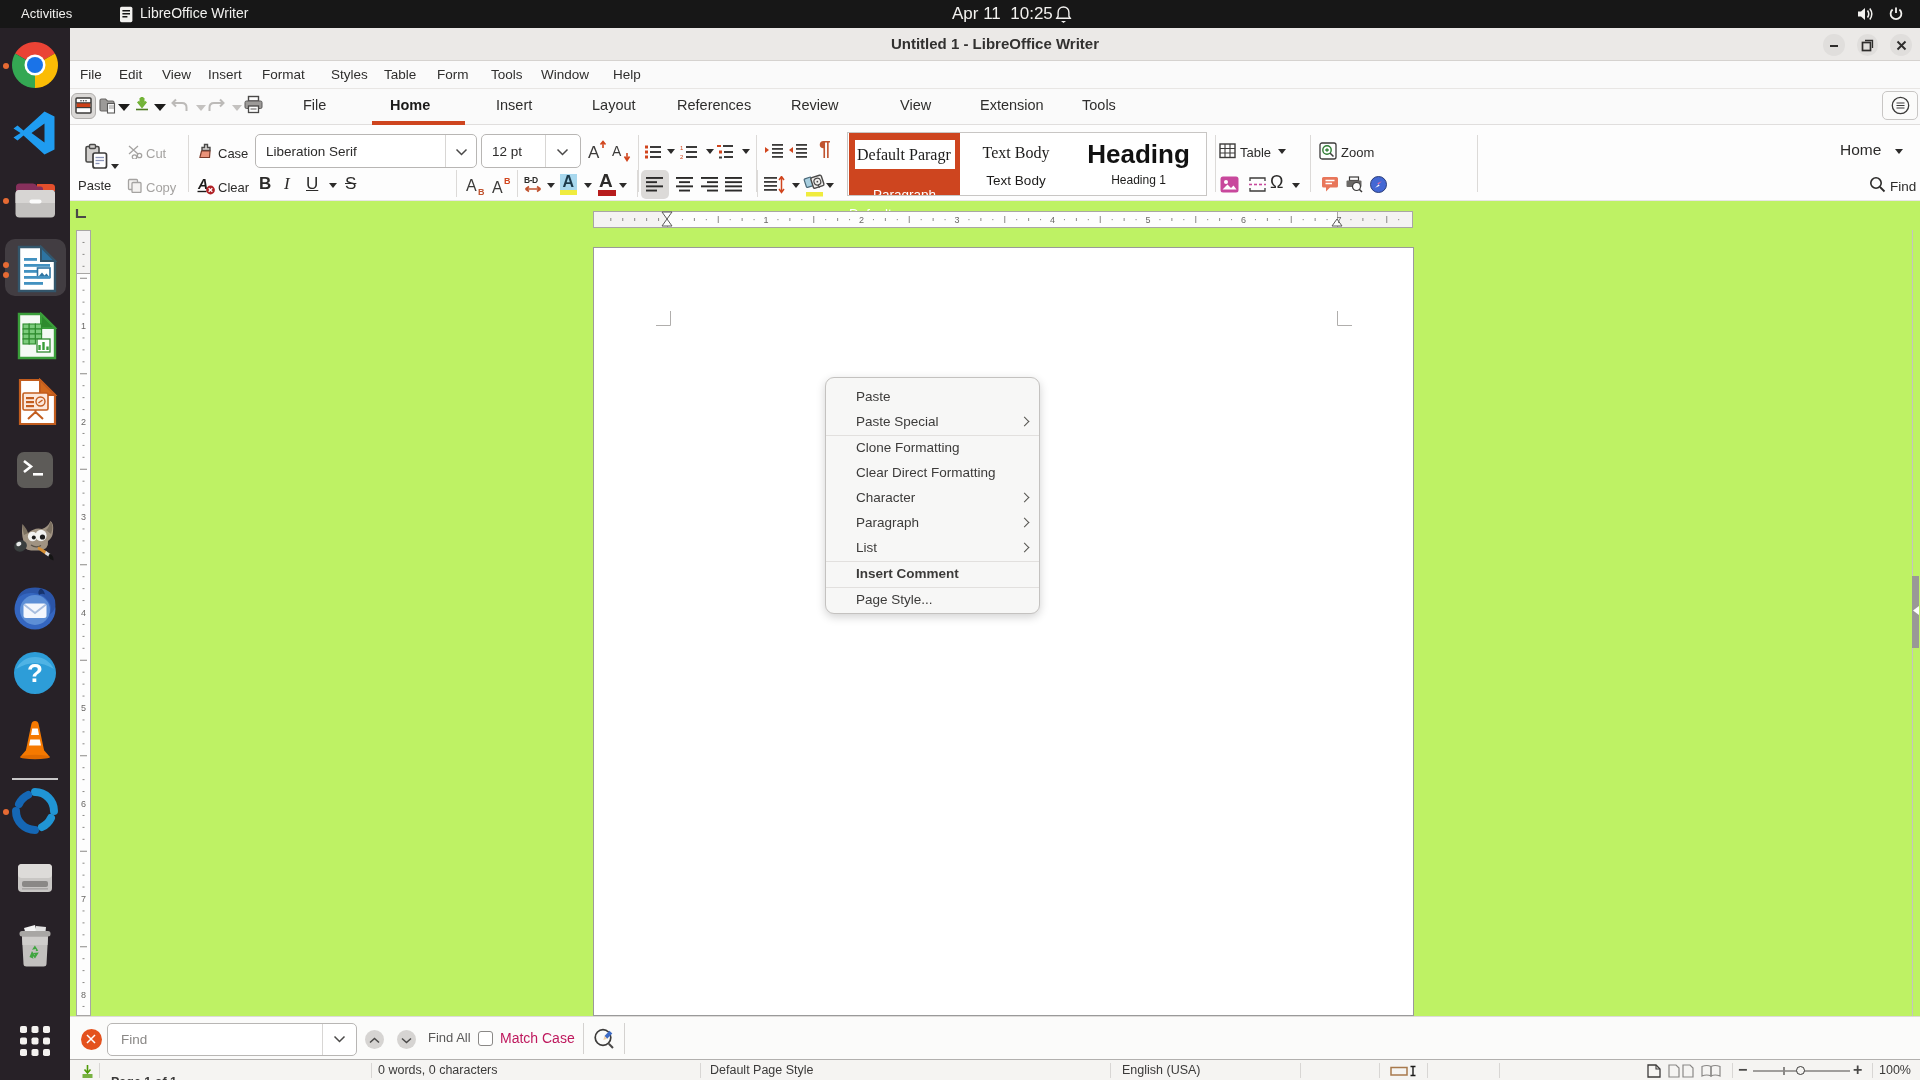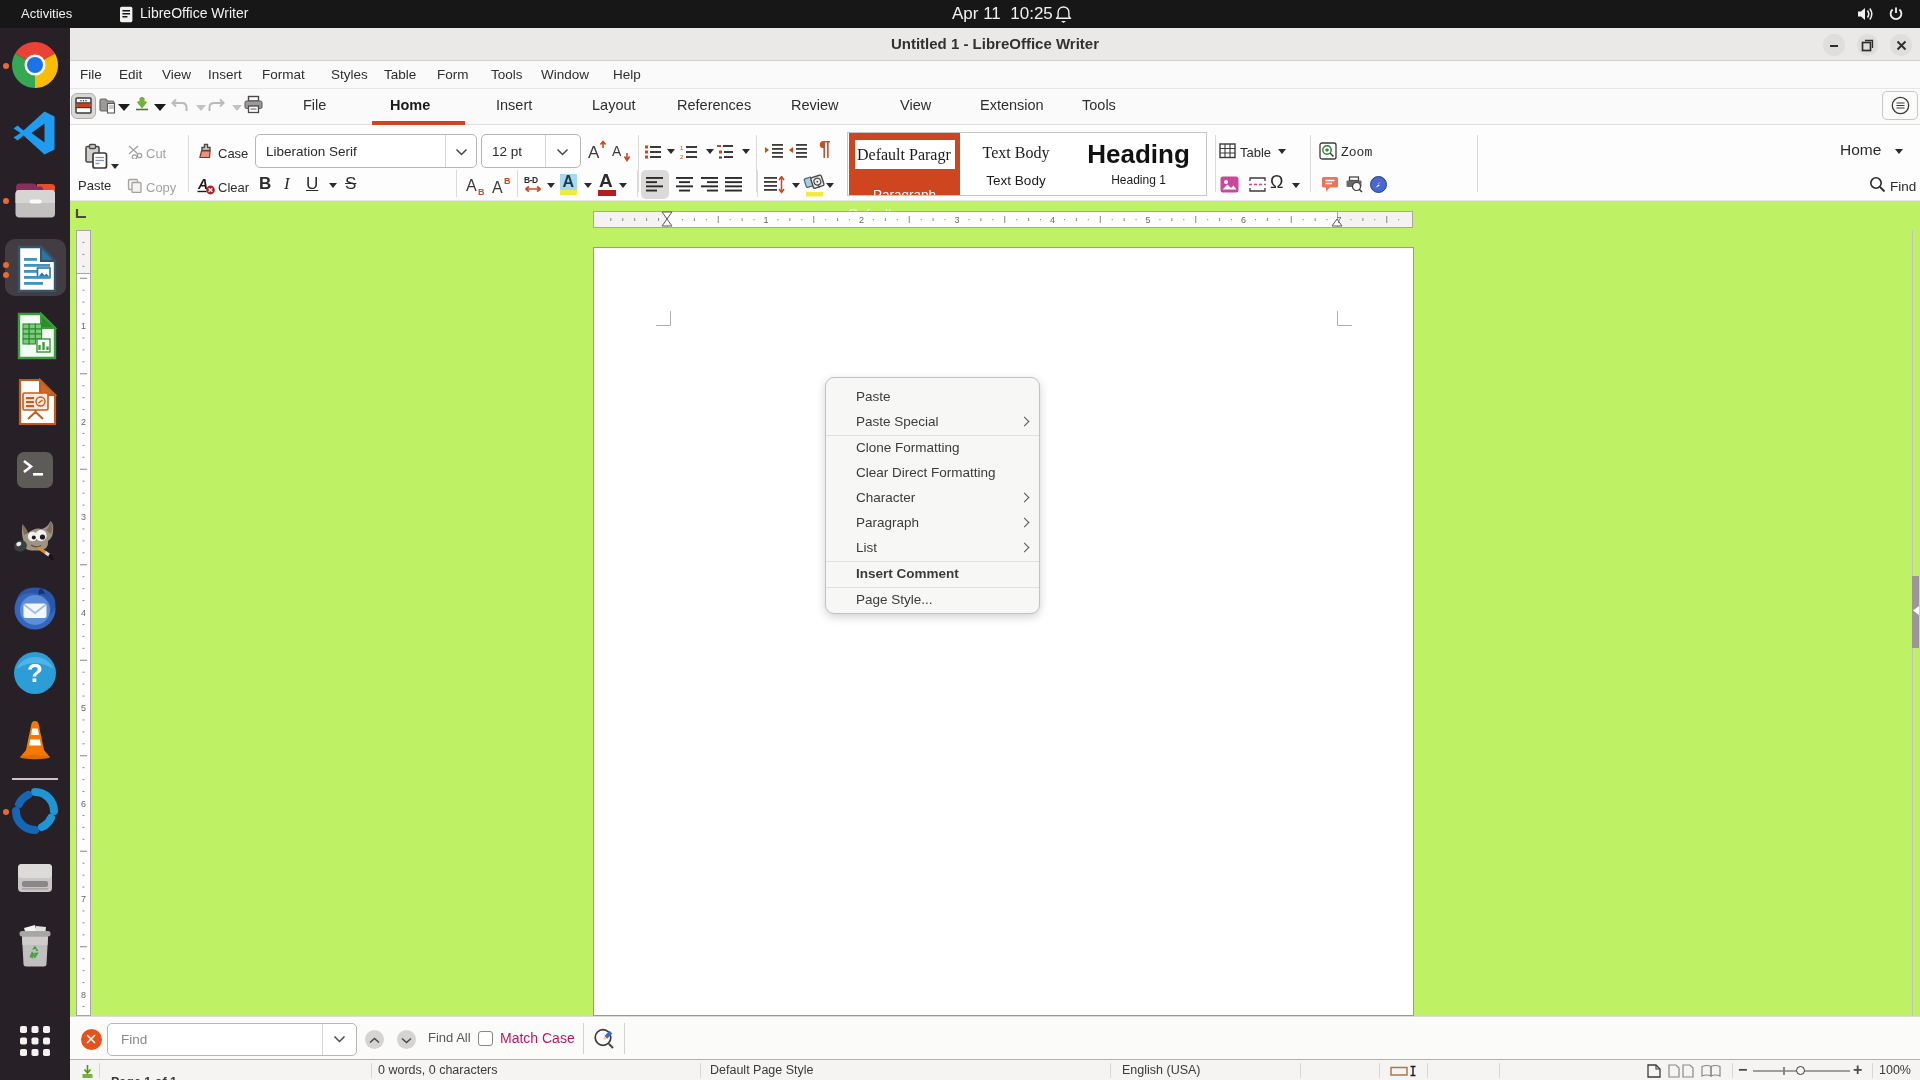--- a/index.html
+++ b/index.html
@@ -515,21 +515,21 @@
       </svg>
     <div class="abs" style="left:1200px;top:47px;font-size:18px;color:#2c2b2a;">Ω</div>
     <div class="ddarrow" style="left:1222px;top:58px;"></div>
     <div class="vsep" style="left:1240px;top:10px;height:57px;"></div>
     <svg class="abs" style="left:1249px;top:17px;" width="18" height="18" viewBox="0 0 18 18">
         <rect x="1" y="1" width="16" height="16" rx="2" fill="none" stroke="#3c3b3a" stroke-width="1.3"></rect>
         <circle cx="8" cy="8" r="4.2" fill="none" stroke="#2e7d32" stroke-width="1.4"></circle>
         <path d="M8 6.2 L8 9.8 M6.2 8 L9.8 8" stroke="#2e7d32" stroke-width="1.3"></path>
         <path d="M11.2 11.2 L14.5 14.5" stroke="#3c3b3a" stroke-width="1.5"></path>
       </svg>
-    <div class="tbtext" style="left:1271px;top:20px;font-family:Liberation Mono, monospace;">Zoom</div>
+    <div class="tbtext" style="left:1271px;top:20px;">Zoom</div>
     <svg class="abs" style="left:1251px;top:51px;" width="18" height="17" viewBox="0 0 18 17">
         <path d="M2.5 1 L15.5 1 Q17 1 17 2.5 L17 10 Q17 11.5 15.5 11.5 L9 11.5 L5 15.5 L5 11.5 L2.5 11.5 Q1 11.5 1 10 L1 2.5 Q1 1 2.5 1 Z" fill="#e8765a"></path>
         <path d="M4.5 4.5 L13.5 4.5 M4.5 7.5 L11 7.5" stroke="#fff" stroke-width="1.3"></path>
       </svg>
     <svg class="abs" style="left:1276px;top:51px;" width="18" height="17" viewBox="0 0 18 17">
         <rect x="3.5" y="1" width="9" height="3.5" fill="none" stroke="#3c3b3a" stroke-width="1.2"></rect>
         <path d="M1.5 4.5 L14.5 4.5 Q15.5 4.5 15.5 5.5 L15.5 10 Q15.5 11 14.5 11 L1.5 11 Q0.5 11 0.5 10 L0.5 5.5 Q0.5 4.5 1.5 4.5 Z" fill="#6a6866"></path>
         <circle cx="10.5" cy="10.5" r="4" fill="#fdfdfd" stroke="#3c3b3a" stroke-width="1.2"></circle>
         <path d="M13.2 13.2 L16 16" stroke="#3c3b3a" stroke-width="1.5"></path>
       </svg>

